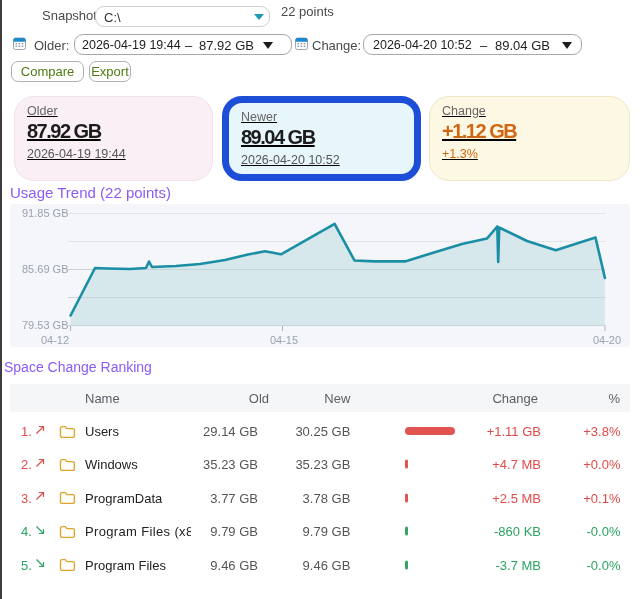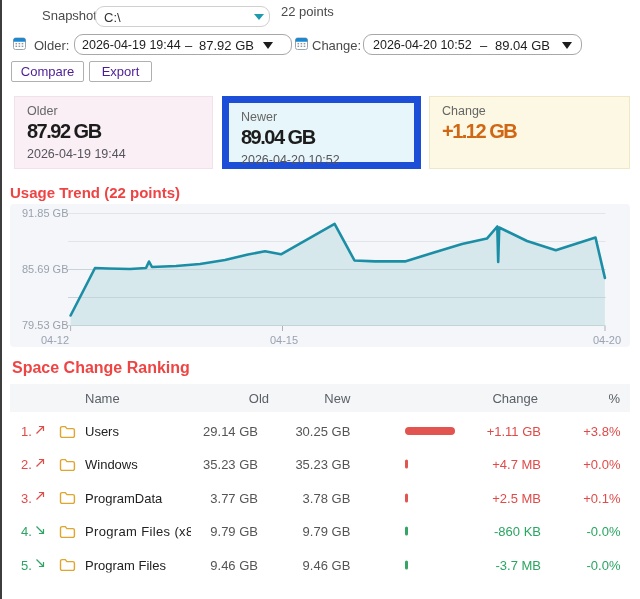--- a/index.html
+++ b/index.html
@@ -7,28 +7,28 @@
   body { position:relative; }
   .leftedge { position:absolute; left:0; top:0; width:2px; height:599px; background:#3d3d3d; }
   .lbl { position:absolute; font-size:13px; color:#4a4a4a; }
   .box { position:absolute; background:#fff; border:1px solid #d0d0d0; }
   .sel { left:95px; top:6px; width:175px; height:20.5px; border-radius:9px; }
   .sel .txt { position:absolute; left:8px; top:3px; font-size:13px; color:#333; }
   .sel .tri { position:absolute; right:5.5px; top:7px; width:0; height:0; border-left:5px solid transparent; border-right:5px solid transparent; border-top:6px solid #1e9ab0; }
   .combo { height:20.5px; border-radius:9px; border:1px solid #a8a8a8; }
   .combo span { position:absolute; top:3px; font-size:13px; color:#1d1d1d; white-space:nowrap; }
   .combo .dtri { position:absolute; top:7px; width:0; height:0; border-left:5px solid transparent; border-right:5px solid transparent; border-top:7px solid #1c1c1c; }
-  .btn { position:absolute; top:61px; height:21px; background:#fff; border:1px solid #b0b0b0; border-radius:2px; font-size:13px; color:#4c1d95; text-align:center; line-height:19px; }
+  .btn { position:absolute; top:61px; height:21px; background:#fff; border:1px solid #b0b0b0; border-radius:7px; font-size:13px; color:#4d7c0f; text-align:center; line-height:19px; }
   .cal { position:absolute; width:13px; height:13px; }
   
-  .card { position:absolute; top:96px; height:73px; border-radius:0; padding:6.5px 12px; }
+  .card { position:absolute; top:96px; height:85px; border-radius:20px; padding:6.5px 12px;text-decoration:underline; }
   .card .t1 { font-size:12.5px; color:#666; }
   .card .t2 { font-size:20px; font-weight:bold; letter-spacing:-1.5px; color:#1c1c1c; margin-top:2px; }
   .card .t3 { font-size:12.5px; color:#55555c; margin-top:4px; }
-  .h2 { position:absolute; left:10px; font-size:15px; font-weight:bold; color:#ef4444; }
+  .h2 { position:absolute; left:10px; font-size:15px; font-weight:normal; color:#8b5cf6; }
   
   .tbl { position:absolute; left:10px; top:384px; width:620px; font-size:13px; }
   .thead { position:absolute; left:0; top:0; width:620px; height:28px; background:#f5f6f7; color:#5a5f66; }
   .thead span, .row span { position:absolute; top:50%; transform:translateY(-50%); white-space:nowrap; }
   .row { position:absolute; left:0; width:620px; height:34px; color:#555; }
   .r-num { left:11px; width:21px; }
   .r-name { left:75px; color:#222; width:130px; overflow:hidden; }
   .r-old { right:372px; }
   .r-new { right:279.7px; }
   .r-chg { right:89px; }
@@ -81,35 +81,36 @@
   </svg>
 <div class="lbl" style="left:312px; top:38px;">Change:</div>
 <div class="box combo" style="left:363px; top:34px; width:219px;">
     <span style="left:9px; font-size:12.5px;">2026-04-20 10:52</span>
     <span style="left:116px;">–</span>
     <span style="left:131px;">89.04 GB</span>
     <span class="dtri" style="left:198px;"></span>
   </div>
 
 <div class="btn" style="left:11px; width:73px;">Compare</div>
-<div class="btn" style="left:89px; width:63px;">Export</div>
+<div class="btn" style="left:89px; width:42px;">Export</div>
 
 <div class="card" style="left:14px; width:198.5px; background:#f9eff5; border:1px solid #f0e1ea;">
   <div class="t1">Older</div>
   <div class="t2">87.92 GB</div>
   <div class="t3">2026-04-19 19:44</div>
 </div>
 <div class="card" style="left:222px; width:198.5px; background:#e7f6fa; border:7px solid #1d4ed8;">
   <div class="t1">Newer</div>
   <div class="t2">89.04 GB</div>
   <div class="t3">2026-04-20 10:52</div>
 </div>
 <div class="card" style="left:429px; width:201px; background:#fdf8e3; border:1px solid #f0e6c8;">
   <div class="t1">Change</div>
   <div class="t2" style="color:#cf6714;">+1.12 GB</div>
+  <div class="t3" style="color:#cf6714;">+1.3%</div>
 </div>
 
 <div class="h2" style="top:184px;">Usage Trend (22 points)</div>
 <svg style="position:absolute; left:10px; top:204px;" width="620" height="143" viewBox="0 0 620 143">
   <rect x="0" y="0" width="620" height="143" rx="4" fill="#f4f6f9"></rect>
   <g stroke="#e1e4e9" stroke-width="1">
     <line x1="58" y1="9.5" x2="595.5" y2="9.5"></line>
     <line x1="58" y1="37.5" x2="595.5" y2="37.5"></line>
     <line x1="58" y1="65.5" x2="595.5" y2="65.5"></line>
     <line x1="58" y1="93.5" x2="595.5" y2="93.5"></line>
@@ -132,21 +133,21 @@
     <line x1="272.5" y1="122" x2="272.5" y2="127"></line>
     <line x1="595" y1="122" x2="595" y2="127"></line>
   </g>
   <g fill="#9aa2b1" font-size="11" text-anchor="middle">
     <text x="45" y="139.5">04-12</text>
     <text x="274" y="139.5">04-15</text>
     <text x="597" y="139.5">04-20</text>
   </g>
 </svg>
 
-<div class="h2" style="top:359px; left:12px; font-size:16px;">Space Change Ranking</div>
+<div class="h2" style="top:359px; left:4px; font-size:14px;">Space Change Ranking</div>
 <div class="tbl">
   <div class="thead">
     <span style="left:75px;">Name</span>
     <span style="right:361px;">Old</span>
     <span style="right:279.7px;">New</span>
     <span style="right:92px;">Change</span>
     <span style="right:10px;">%</span>
   </div>
   <div class="row" style="top:30px;">
     <span class="r-num red">1.</span>

